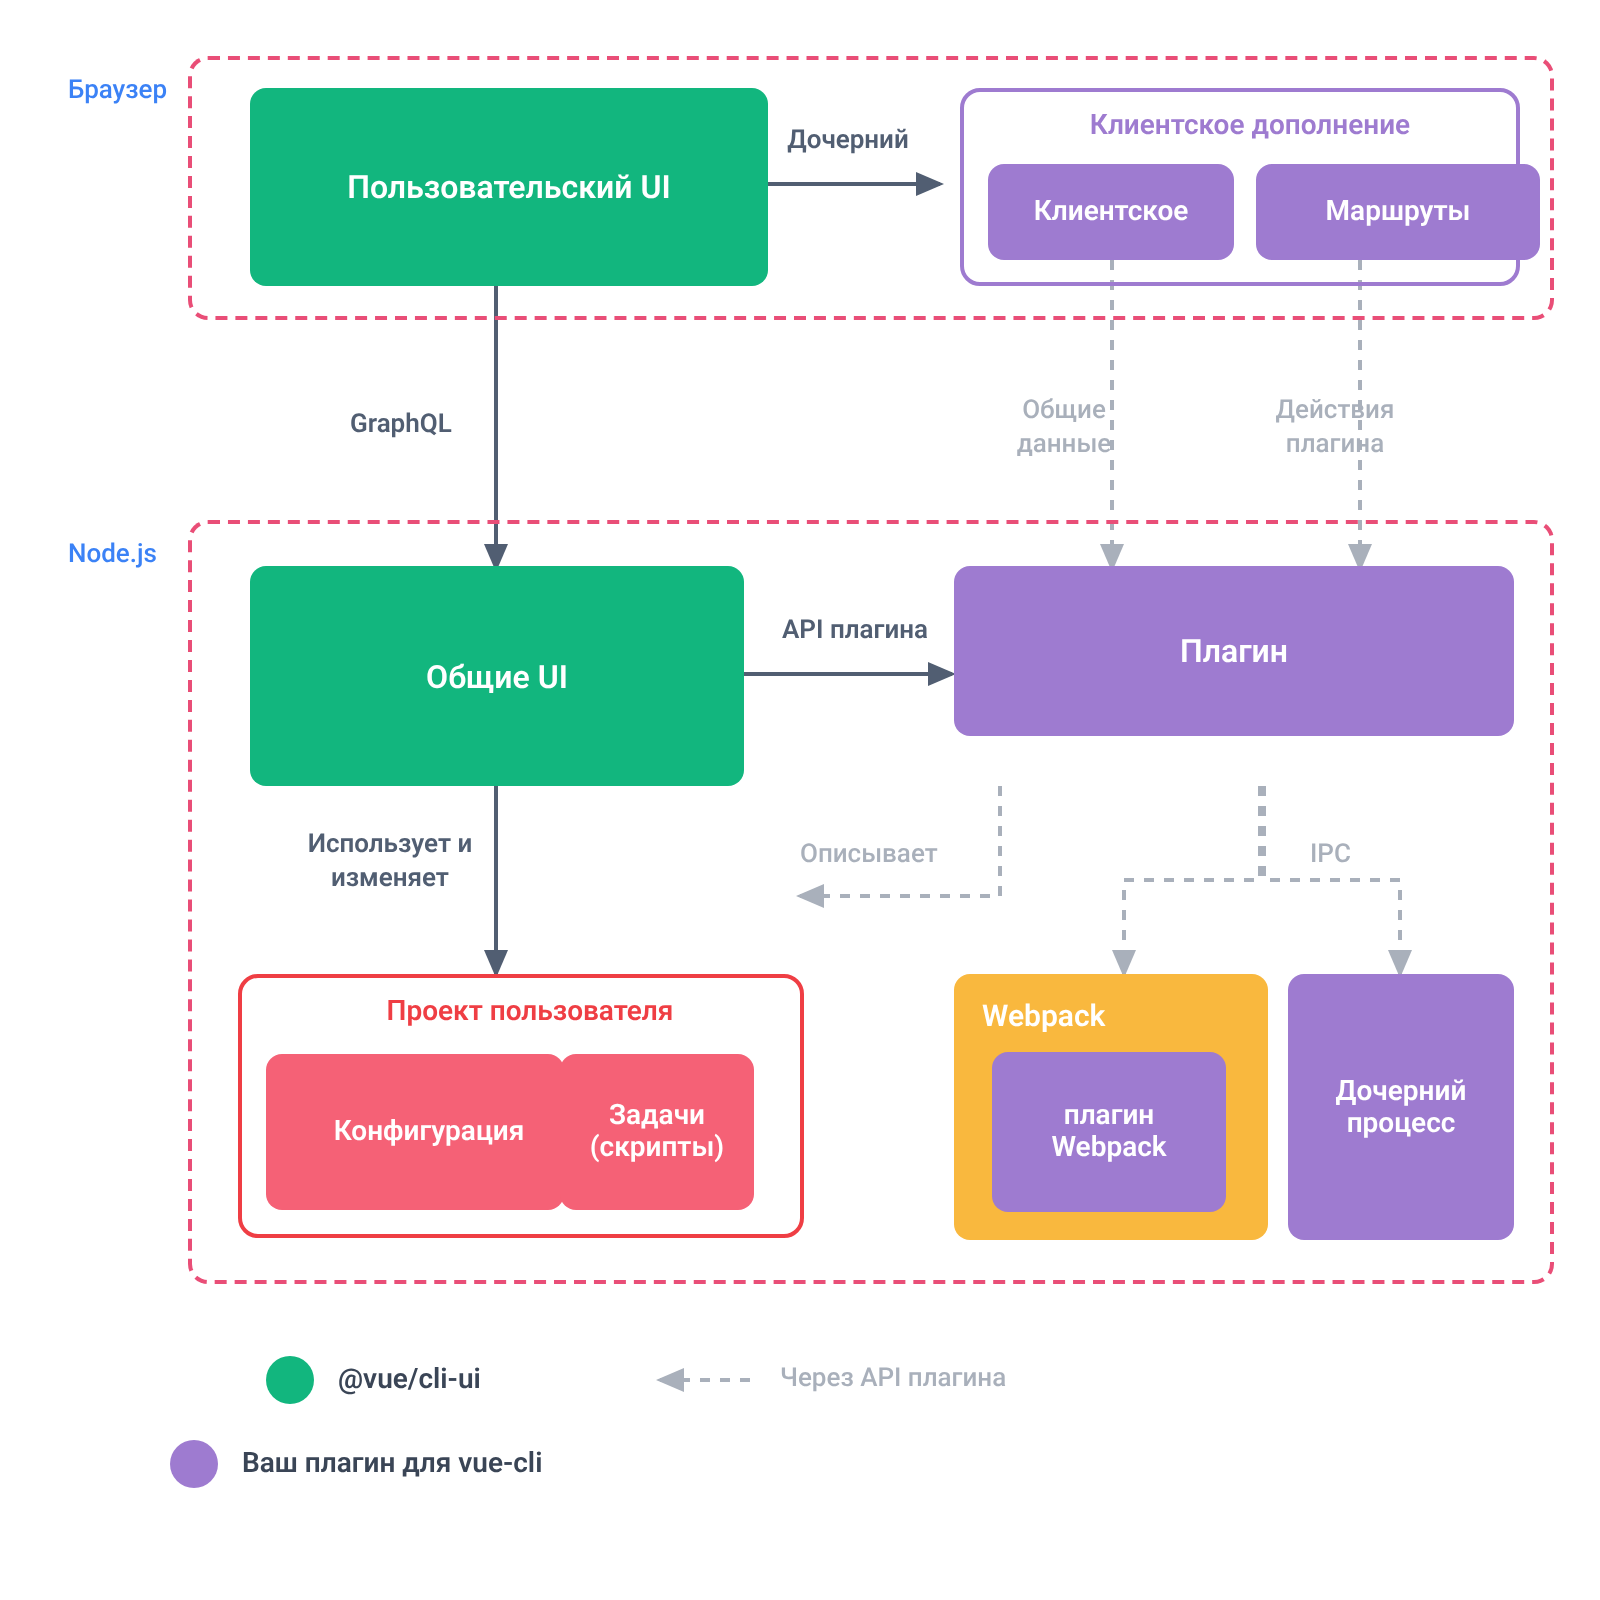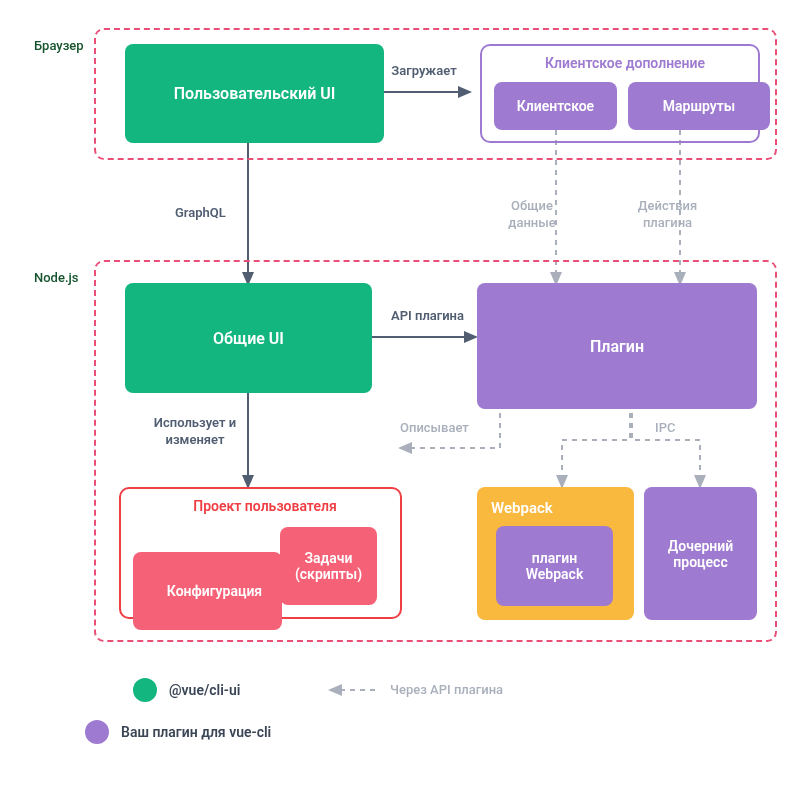--- a/index.html
+++ b/index.html
@@ -11,21 +11,21 @@
     position: relative;
     overflow: hidden;
   }
   .panel {
     position: absolute;
     border: 2px dashed #e94e77;
     border-radius: 10px;
   }
   .panel-label {
     position: absolute;
-    color: #14532d;
+    color: #3b82f6;
     font-size: 13px;
     font-weight: 500;
     background: #fff;
     padding: 0 4px;
   }
   .box {
     position: absolute;
     border-radius: 8px;
     display: flex;
     align-items: center;
@@ -132,46 +132,46 @@
   <span>Клиентское</span>
 </div>
 <div class="box box-purple" style="left:628px; top:82px; width:142px; height:48px; font-size:14px;">
   <span>Маршруты</span>
 </div>
 
 <div class="box box-green" style="left:125px; top:283px; width:247px; height:110px; font-size:16px;">
   <span>Общие UI</span>
 </div>
 
-<div class="box box-purple" style="left:477px; top:283px; width:280px; height:126px; font-size:16px;">
+<div class="box box-purple" style="left:477px; top:283px; width:280px; height:85px; font-size:16px;">
   <span>Плагин</span>
 </div>
 
 <div class="group-outline group-red-outline" style="left:119px; top:487px; width:283px; height:132px;"></div>
 <div class="group-title" style="left:175px; top:498px; color:#ef3e44; width:180px; text-align:center;">Проект пользователя</div>
 
-<div class="box box-pink" style="left:133px; top:552px; width:149px; height:78px; font-size:14px;padding-left:20px;">
+<div class="box box-pink" style="left:133px; top:527px; width:149px; height:78px; font-size:14px;padding-left:20px;">
   <span>Конфигурация</span>
 </div>
 <div class="box box-pink" style="left:280px; top:527px; width:97px; height:78px; font-size:14px;">
   <span>Задачи (скрипты)</span>
 </div>
 
 <div class="box box-yellow" style="left:477px; top:487px; width:157px; height:133px; align-items:flex-start; justify-content:flex-start; padding:12px 14px;">
   <span style="font-size:15px;">Webpack</span>
 </div>
 <div class="box box-purple" style="left:496px; top:526px; width:117px; height:80px; font-size:14px;">
   <span>плагин Webpack</span>
 </div>
 
 <div class="box box-purple" style="left:644px; top:487px; width:113px; height:133px; font-size:14px;">
   <span>Дочерний процесс</span>
 </div>
 
-<div class="link-label lbl-dark" style="left:384px; top:63px; width:80px;">Загружает</div>
+<div class="link-label lbl-dark" style="left:384px; top:63px; width:80px;">Дочерний</div>
 <div class="link-label lbl-dark" style="left:175px; top:205px;">GraphQL</div>
 <div class="link-label lbl-light" style="left:498px; top:198px; width:68px;">Общие данные</div>
 <div class="link-label lbl-light" style="left:630px; top:198px; width:75px;">Действия плагина</div>
 <div class="link-label lbl-dark" style="left:380px; top:308px; width:95px;">API плагина</div>
 <div class="link-label lbl-dark" style="left:140px; top:415px; width:110px;">Использует и изменяет</div>
 <div class="link-label lbl-light" style="left:400px; top:420px;">Описывает</div>
 <div class="link-label lbl-light" style="left:655px; top:420px;">IPC</div>
 
 <div class="legend" style="left:85px; top:678px;padding-left:48px;">
   <div class="dot" style="background:#12b67e"></div>

